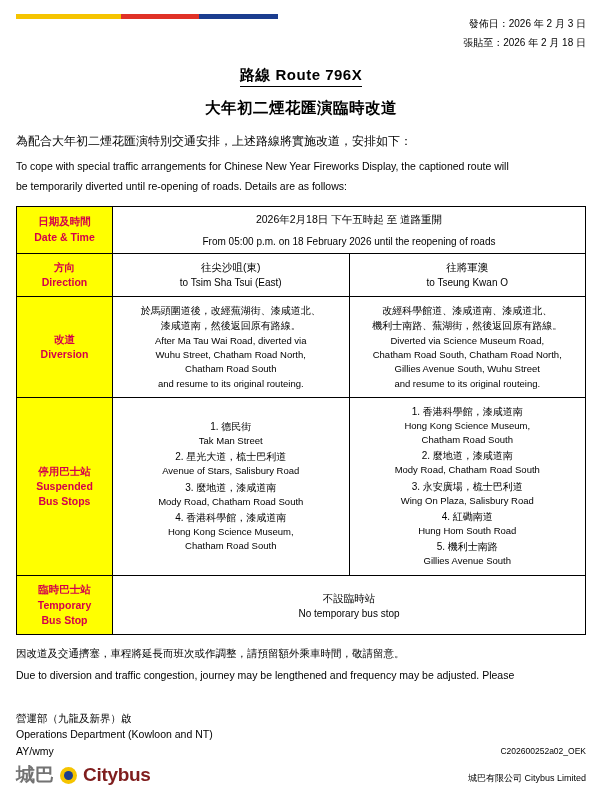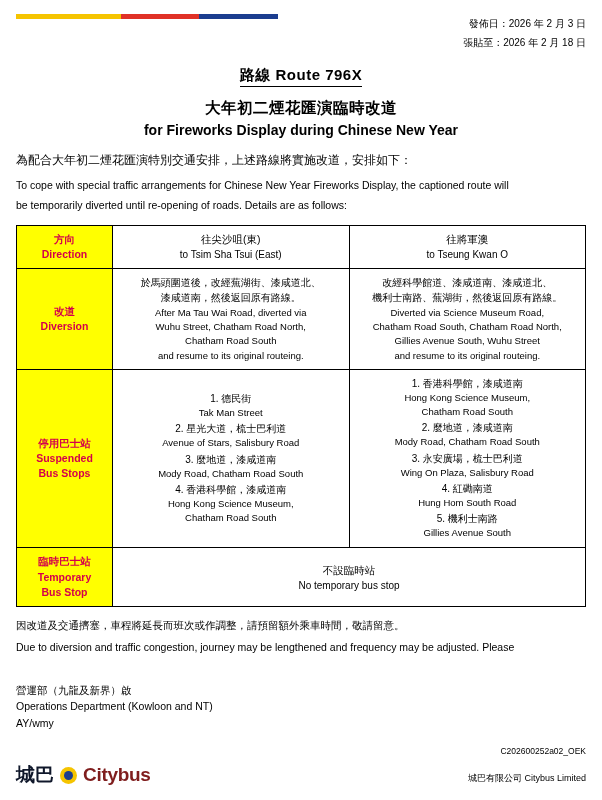--- a/index.html
+++ b/index.html
@@ -171,21 +171,21 @@
     justify-content: space-between;
   }
   .logo {
     display: flex;
     align-items: center;
     gap: 6px;
   }
   .logo-cn {
     font-size: 19px;
     font-weight: bold;
-    color: #0f172a;
+    color: #737373;
     letter-spacing: 0px;
   }
   .logo-mark {
     width: 17px; height: 17px;
     border-radius: 50%;
     background: #f5c400;
     position: relative;
     display: inline-block;
   }
   .logo-mark::after {
@@ -222,32 +222,41 @@
     </div>
     <div class="header-right">
       <div>發佈日：2026 年 2 月 3 日</div>
       <div>張貼至：2026 年 2 月 18 日</div>
     </div>
   </div>
 
   <div class="route-block">
     <div class="route-line">路線  Route 796X</div>
     <div class="subject-cn">大年初二煙花匯演臨時改道</div>
-    <div class="subject-en2">for Fireworks Display during Chinese New Year</div>
   </div>
 
   <div class="intro">
     <div class="cnline">為配合大年初二煙花匯演特別交通安排，上述路線將實施改道，安排如下：</div>
     <div class="enline">To cope with special traffic arrangements for Chinese New Year Fireworks Display, the captioned route will</div>
     <div class="enline2">be temporarily diverted until re-opening of roads. Details are as follows:</div>
   </div>
 
   <table class="main">
 
     <tbody>
+        <tr>
+      <td class="label">
+        <div>日期及時間</div>
+        <div class="en">Date &amp; Time</div>
+      </td>
+      <td colspan="2">
+        <div class="datetime-cn">2026年2月18日  下午五時起  至  道路重開</div>
+        <div class="datetime-en">From 05:00 p.m. on 18 February 2026 until the reopening of roads</div>
+      </td>
+    </tr>
 
     <tr>
       <td class="label">
         <div>方向</div>
         <div class="en">Direction</div>
       </td>
       <td>
         <div class="dir-cn">往尖沙咀(東)</div>
         <div class="dir-en">to Tsim Sha Tsui (East)</div>
       </td>

